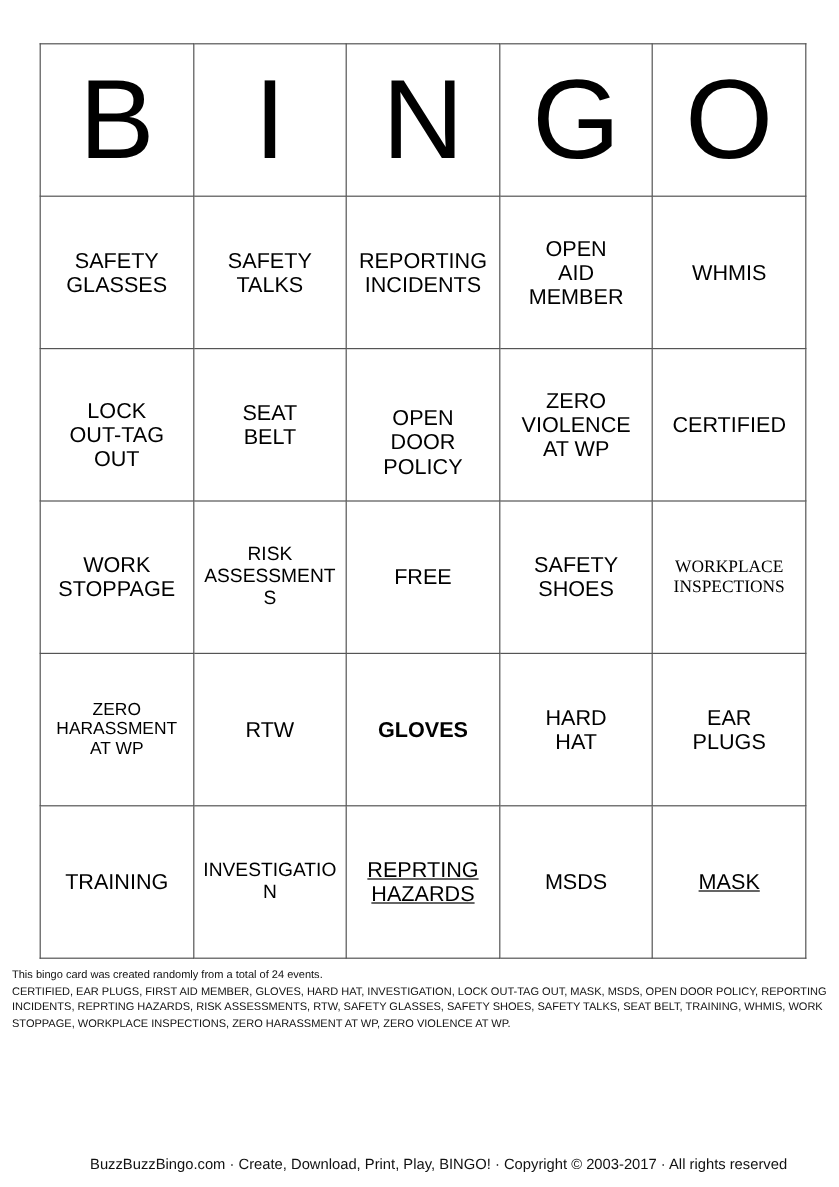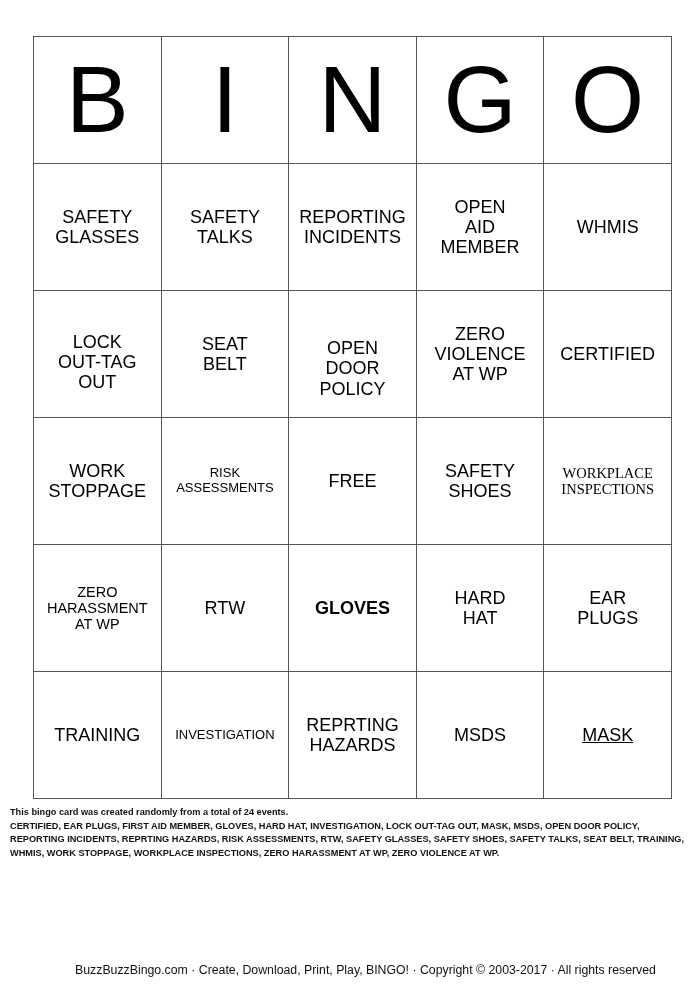--- a/index.html
+++ b/index.html
@@ -2,23 +2,23 @@
 <html><head>
   <meta charset="utf-8">
   <style>
     html, body { margin: 0; padding: 0; background: #ffffff; }
     body { width: 699px; height: 989px; position: relative; font-family: "Liberation Sans", sans-serif; color: #000; overflow: hidden; }
     .card { position: absolute; left: 33px; top: 36px; width: 633px; height: 760px; border-collapse: collapse; table-layout: fixed; }
     .card td { border: 1px solid #555; width: 126.6px; height: 126px; text-align: center; vertical-align: middle; padding: 0 4px; line-height: 1.12; word-wrap: break-word; }
     .card th { border: 1px solid #555; width: 126.6px; height: 126px; text-align: center; vertical-align: middle; font-weight: normal; font-size: 94px; line-height: 1; padding: 0; }
     .cell-text.md { font-size: 18px; }
     .cell-text.sm { font-size: 14.5px; }
-    .cell-text.xs { font-size: 13px; }
+    .cell-text.xs { font-size: 16px; }
     .cell-text { display: block; }
-    .footer-note { position: absolute; left: 10px; top: 806px; width: 680px; font-size: 9.2px; line-height: 13.6px; color: #111; font-weight: bold; }
+    .footer-note { position: absolute; left: 10px; top: 806px; width: 680px; font-size: 9.2px; line-height: 13.6px; color: #111; }
     .footer-note p { margin: 0; }
     .copyright { position: absolute; left: 16px; width: 699px; top: 963px; text-align: center; font-size: 12.3px; color: #111; }
   </style>
 </head>
 <body>
 
 <table class="card">
   <thead>
     <tr>
       <th>B</th>
@@ -118,21 +118,21 @@
         </td>
       </tr>
       <tr>
         <td>
           <span class="cell-text md" style="white-space: pre-line;">TRAINING</span>
         </td>
         <td>
           <span class="cell-text xs" style="white-space: pre-line;">INVESTIGATION</span>
         </td>
         <td>
-          <span class="cell-text md" style="white-space: pre-line;">REPRTING
+          <span class="cell-text md" style="white-space: pre-line; text-decoration: underline;">REPRTING
 HAZARDS</span>
         </td>
         <td>
           <span class="cell-text md" style="white-space: pre-line;">MSDS</span>
         </td>
         <td>
           <span class="cell-text md" style="white-space: pre-line; text-decoration: underline;">MASK</span>
         </td>
       </tr>
     </tbody>

